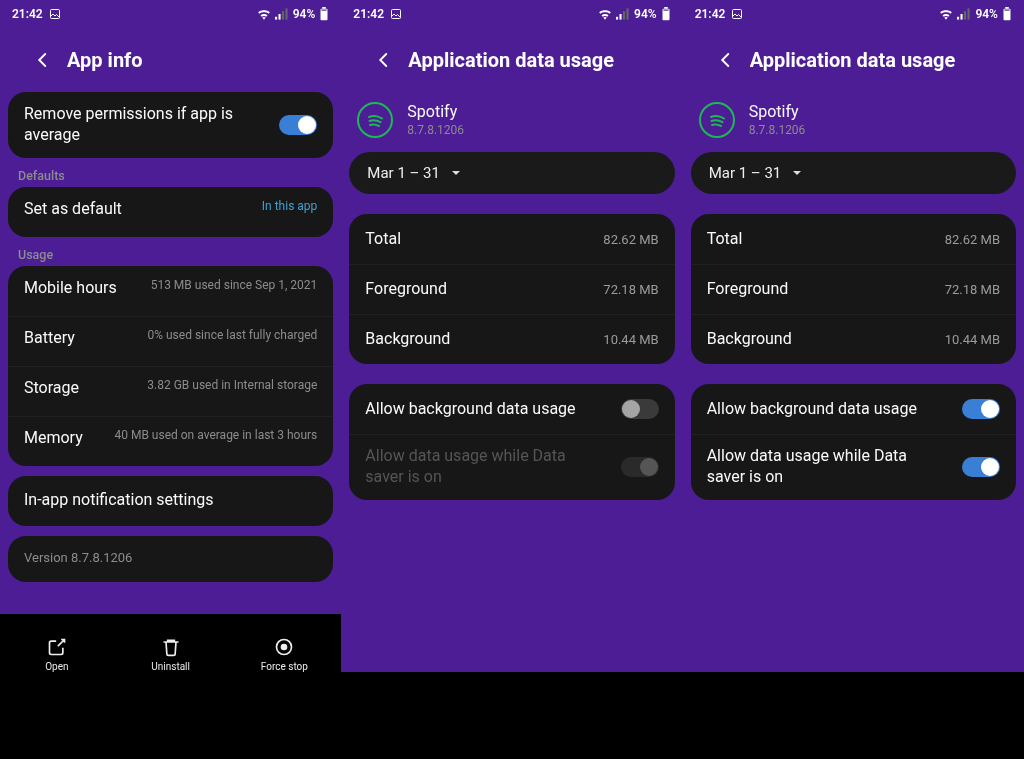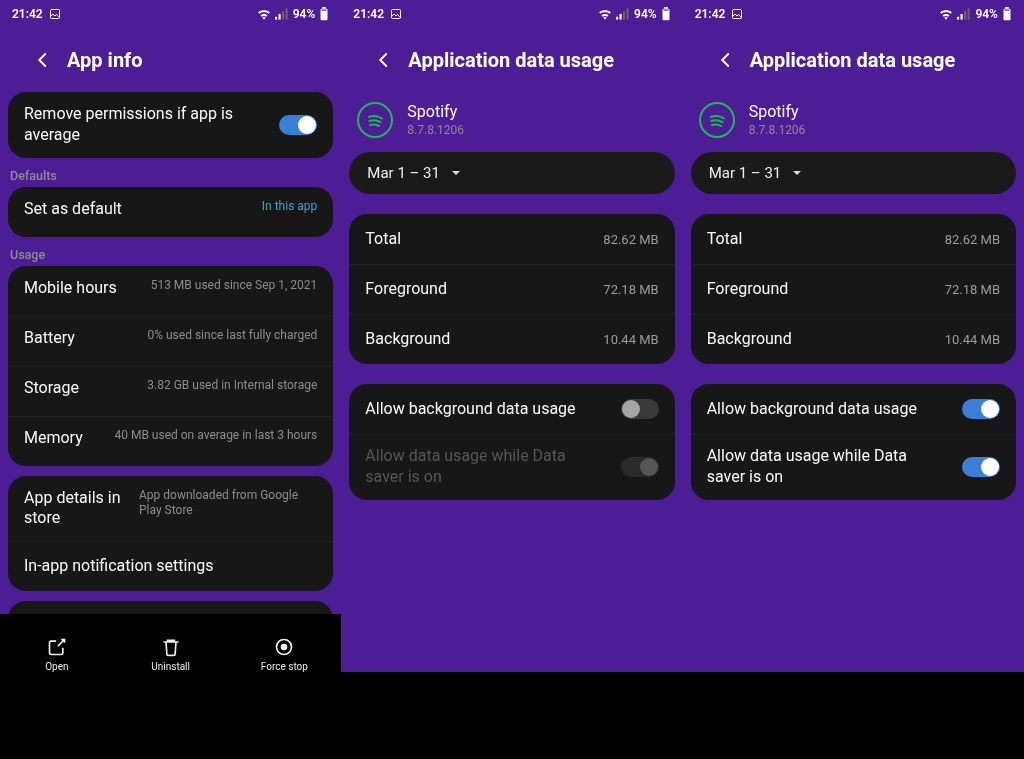--- a/index.html
+++ b/index.html
@@ -85,21 +85,21 @@
     font-size: 12px;
     color: #8c8c8c;
     line-height: 1.3;
   }
   .label-sub.accent { color: #3ea1d1; }
   .value {
     font-size: 13px;
     color: #9b9b9b;
   }
   .section-label {
-    padding: 10px 10px 4px;
+    padding: 10px 18px 4px;
     font-size: 12.5px;
     color: #8c8c8c;
     font-weight: 500;
   }
   .gap { height: 10px; }
   .gap-lg { height: 20px; }
   .toggle {
     width: 38px;
     height: 20px;
     border-radius: 20px;
@@ -249,24 +249,20 @@
         <span class="label-sub">3.82 GB used in Internal storage</span>
       </div>
       <div class="row col">
         <span class="label-main">Memory</span>
         <span class="label-sub">40 MB used on average in last 3 hours</span>
       </div>
     </div>
 
     <div class="gap"></div>
     <div class="card-group">
-      <div class="row col">
-        <span class="label-main">App details in store</span>
-        <span class="label-sub">App downloaded from Google Play Store</span>
-      </div>
       <div class="row">
         <span class="label-main">In-app notification settings</span>
       </div>
     </div>
 
     <div class="gap"></div>
     <div class="card-group">
       <div class="row short">
         <span class="label-sub" style="font-size:13px">Version 8.7.8.1206</span>
       </div>

